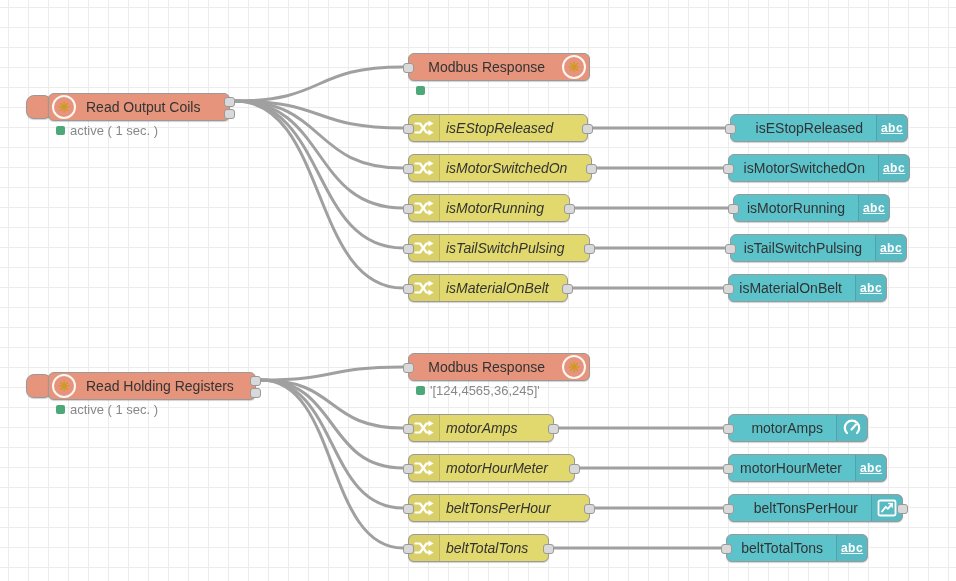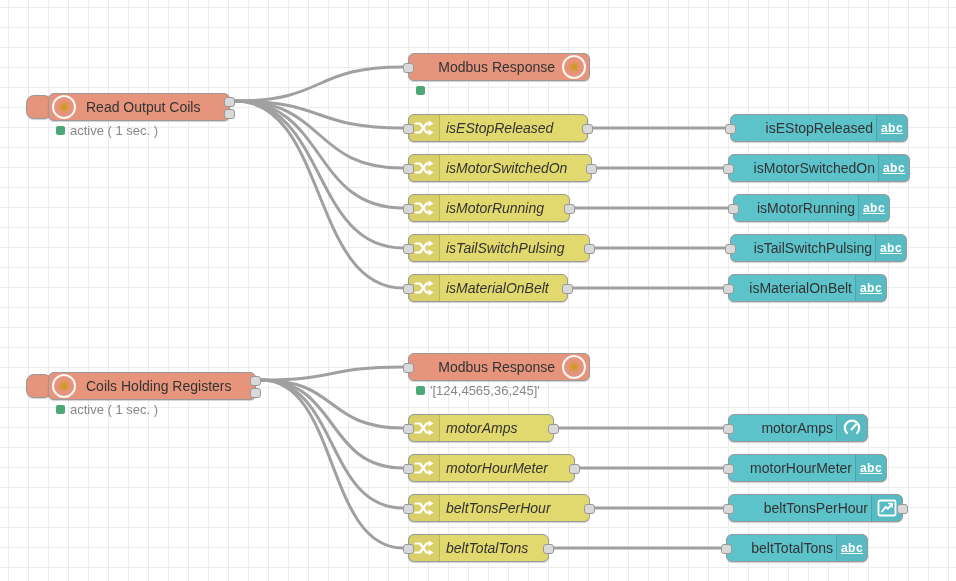--- a/index.html
+++ b/index.html
@@ -26,21 +26,21 @@
     position:absolute;z-index:2;box-sizing:border-box;
     border:1px solid #999;border-radius:8px;
     width:26px;height:24px;
     box-shadow:0 1px 1px rgba(0,0,0,0.18);
   }
   .node-label{
     position:absolute;left:0;right:0;top:0;bottom:0;
     display:flex;align-items:center;white-space:nowrap;overflow:hidden;
   }
   .node-label.align-left{justify-content:flex-start;padding-left:37px;text-align:right;}
-  .node-label.align-right{justify-content:flex-end;padding-right:34px;}
+  .node-label.align-right{justify-content:flex-end;padding-right:44px;}
   .node-label.italic{font-style:italic;}
   .icon-region{
     position:absolute;top:0;bottom:0;width:30px;
     display:flex;align-items:center;justify-content:center;
   }
   .icon-region.left{left:0;}
   .icon-region.right{right:0;}
   .icon-region.shaded{background:rgba(0,0,0,0.04);}
   .icon-region.left.shaded{border-right:1px solid rgba(0,0,0,0.12);}
   .icon-region.right.shaded{border-left:1px solid rgba(0,0,0,0.12);}
@@ -221,21 +221,21 @@
     </div>
     <div class="node" style="left: 728px; top: 274px; width: 159px; height: 28px; background: rgb(92, 195, 203);">
       <div class="node-label align-right" style="color: rgb(51, 51, 51);">isMaterialOnBelt</div>
       <div class="icon-region right shaded">
         <span class="abc-label">abc</span>
       </div>
       <div class="port in" style="background: rgb(217, 217, 217); border: 1px solid rgb(153, 153, 153);"></div>
     </div>
     <div class="inject-button" style="left: 26px; top: 374px; background: rgb(230, 149, 124);"></div>
     <div class="node" style="left: 48px; top: 372px; width: 208px; height: 28px; background: rgb(230, 149, 124);">
-      <div class="node-label align-left" style="color: rgb(51, 51, 51);">Coils Holding Registers</div>
+      <div class="node-label align-left" style="color: rgb(51, 51, 51);">Read Holding Registers</div>
       <div class="icon-region left">
         <div class="circle-icon">
           <span style="color: rgb(207, 154, 29);">✳</span>
         </div>
       </div>
       <div class="port out" style="background: rgb(217, 217, 217); border: 1px solid rgb(153, 153, 153); top: 3px;"></div>
       <div class="port out" style="background: rgb(217, 217, 217); border: 1px solid rgb(153, 153, 153); top: 15px;"></div>
     </div>
     <div class="status-dot" style="left: 56px; top: 405px; background: rgb(76, 168, 119);"></div>
     <div class="status-text" style="left: 70px; top: 402px; color: rgb(136, 136, 136);">active ( 1 sec. )</div>

